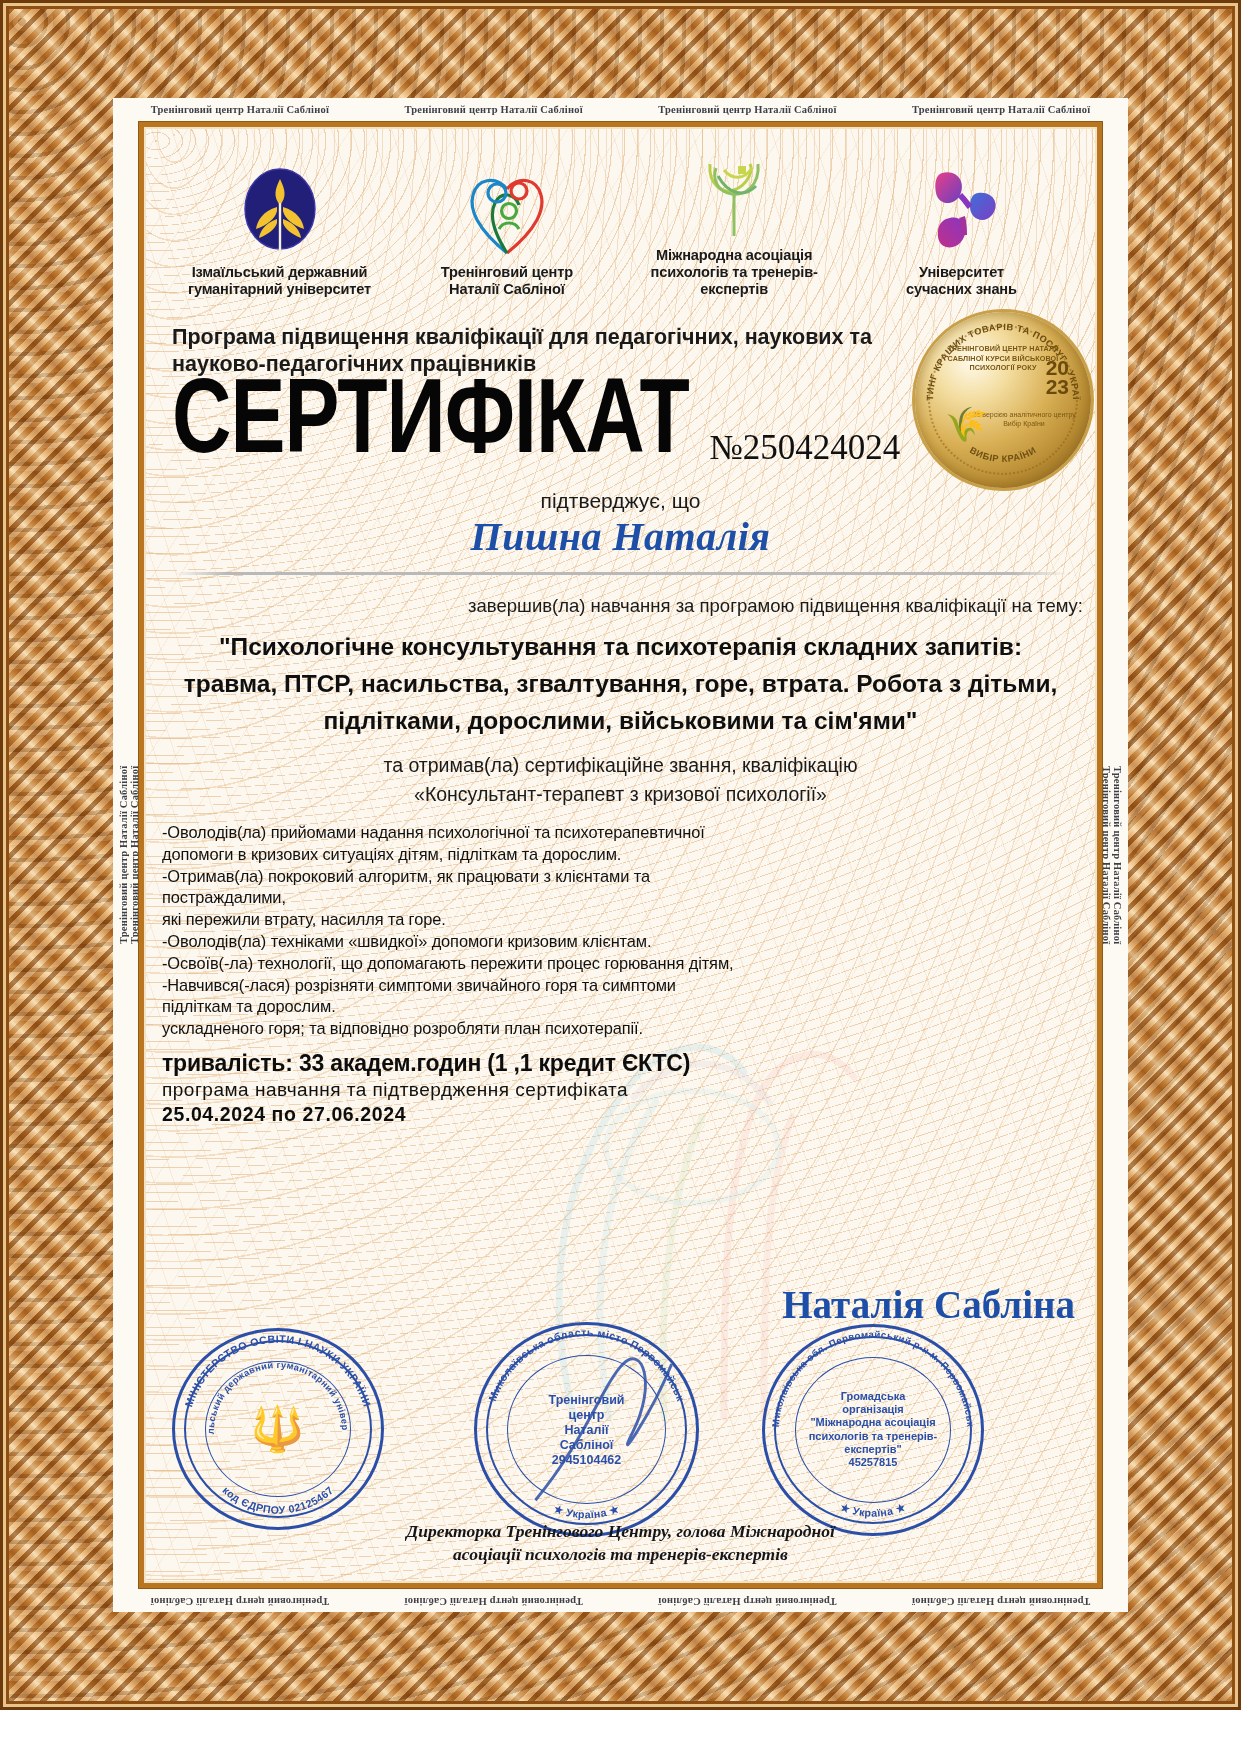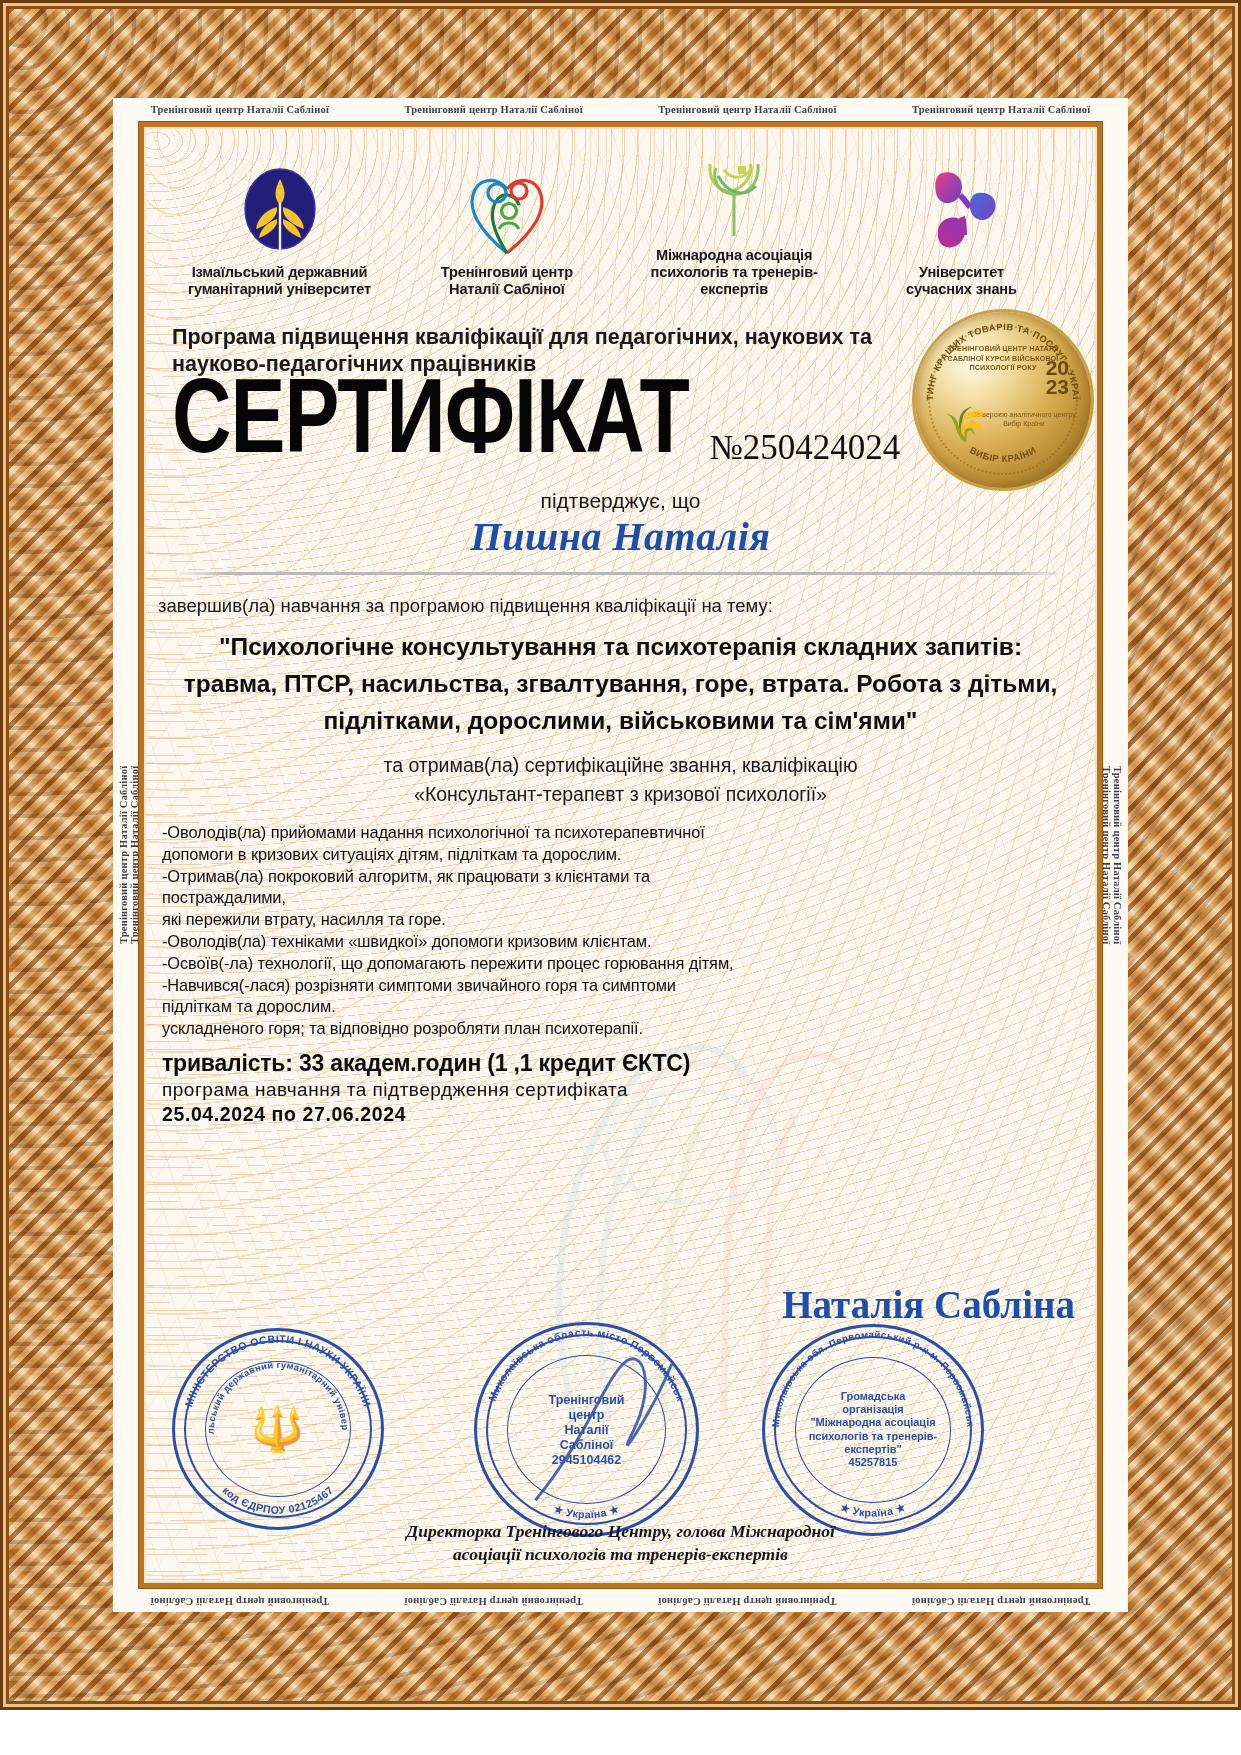--- a/index.html
+++ b/index.html
@@ -150,21 +150,21 @@
     margin-top: 22px; }
 
   
   .name { text-align:center; font-family:"Liberation Serif", serif;
     font-style: italic; font-weight: 700; font-size: 40px;
     color:#1d4ea8; letter-spacing: .5px; }
   .name-rule { height: 3px; background: linear-gradient(90deg,
       rgba(200,200,200,0) 0%, #b9b9b9 6%, #b9b9b9 94%, rgba(200,200,200,0) 100%);
     margin: 12px 16px 0 16px; }
 
-  .completed { text-align:left; font-size: 18.5px; color:#1a1a1a;
+  .completed { text-align:right; font-size: 18.5px; color:#1a1a1a;
     margin-top: 20px; }
 
   .topic { text-align:center; font-size: 24.5px; font-weight: 700;
     color:#0f0f0f; line-height: 1.5; margin-top: 12px; padding: 0 18px; }
 
   .received { text-align:center; font-size: 19.5px; color:#1a1a1a;
     margin-top: 12px; line-height: 1.45; }
   .qual { text-align:center; font-size: 19.5px; color:#1a1a1a;
     line-height: 1.45; }
 

